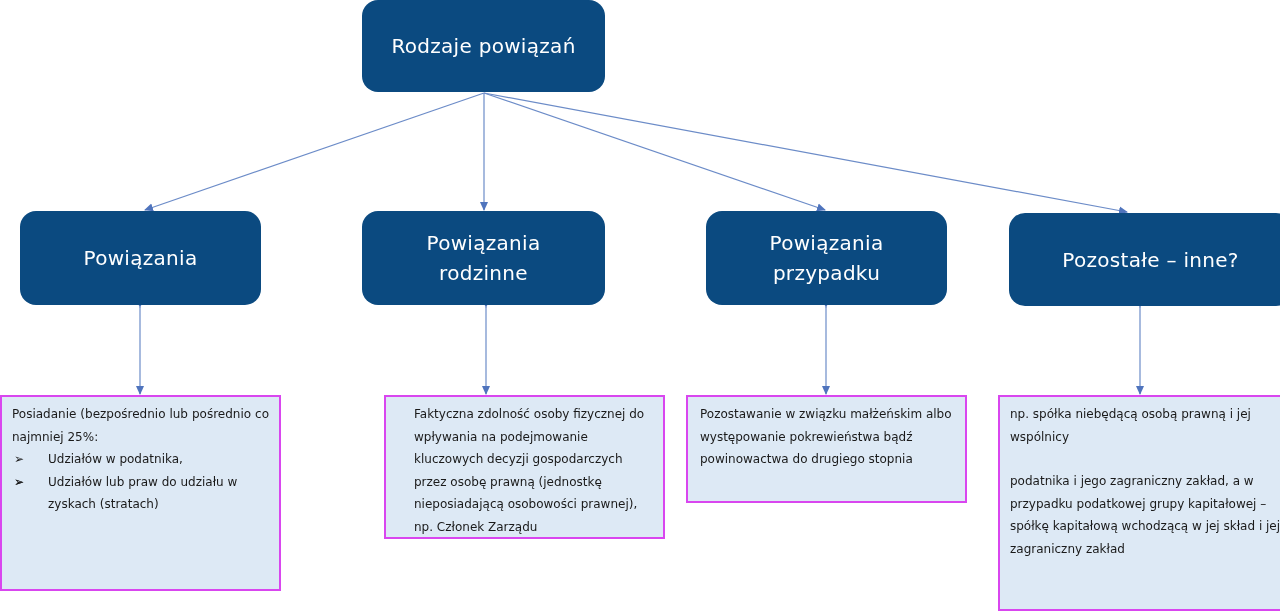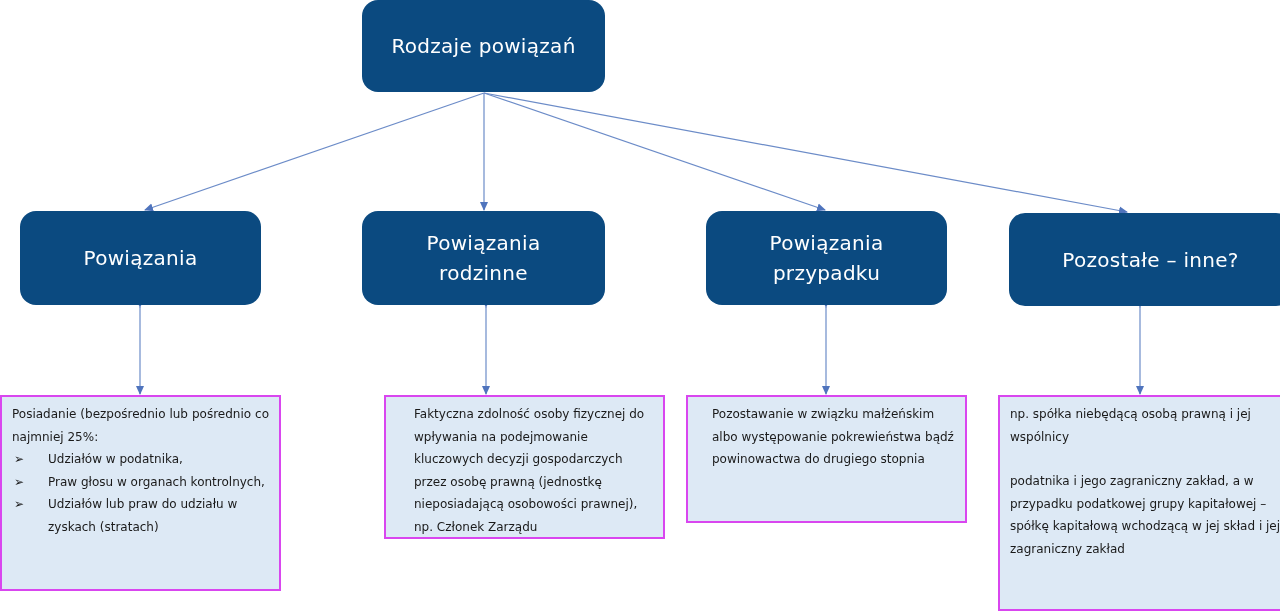--- a/index.html
+++ b/index.html
@@ -59,34 +59,33 @@
 
 <div class="desc" style="left:0px; top:395px; width:281px; height:196px;">
   <p style="text-align:justify;">Posiadanie  (bezpośrednio  lub pośrednio co najmniej 25%:</p>
   <ul>
     <li>
       <span class="bullet">➢</span>
       <span>Udziałów w podatnika,</span>
     </li>
     <li>
       <span class="bullet">➢</span>
-      <span>Praw głosu w organach kontrolnych,</span>
     </li>
     <li>
       <span class="bullet">➢</span>
       <span>Udziałów lub praw do udziału w zyskach (stratach)</span>
     </li>
   </ul>
 </div>
 
 <div class="desc" style="left:346px; top:395px; width:281px; height:144px; padding-left:28px;margin-left:38px;">
   <p>Faktyczna zdolność osoby fizycznej do wpływania na podejmowanie kluczowych decyzji gospodarczych przez osobę prawną (jednostkę nieposiadającą osobowości prawnej), np. Członek Zarządu</p>
 </div>
 
-<div class="desc" style="left:686px; top:395px; width:281px; height:128px; padding-left:24px;">
+<div class="desc" style="left:686px; top:395px; width:281px; height:108px; padding-left:12px;">
   <p>Pozostawanie w związku małżeńskim albo występowanie pokrewieństwa bądź powinowactwa do drugiego stopnia</p>
 </div>
 
 <div class="desc" style="left:998px; top:395px; width:296px; height:216px;">
   <p>np. spółka niebędącą osobą prawną i jej wspólnicy</p>
   <div class="gap"></div>
   <p>podatnika i jego zagraniczny zakład, a w przypadku podatkowej grupy kapitałowej – spółkę kapitałową wchodzącą w jej skład i jej zagraniczny zakład</p>
 </div>
 
 </body></html>

